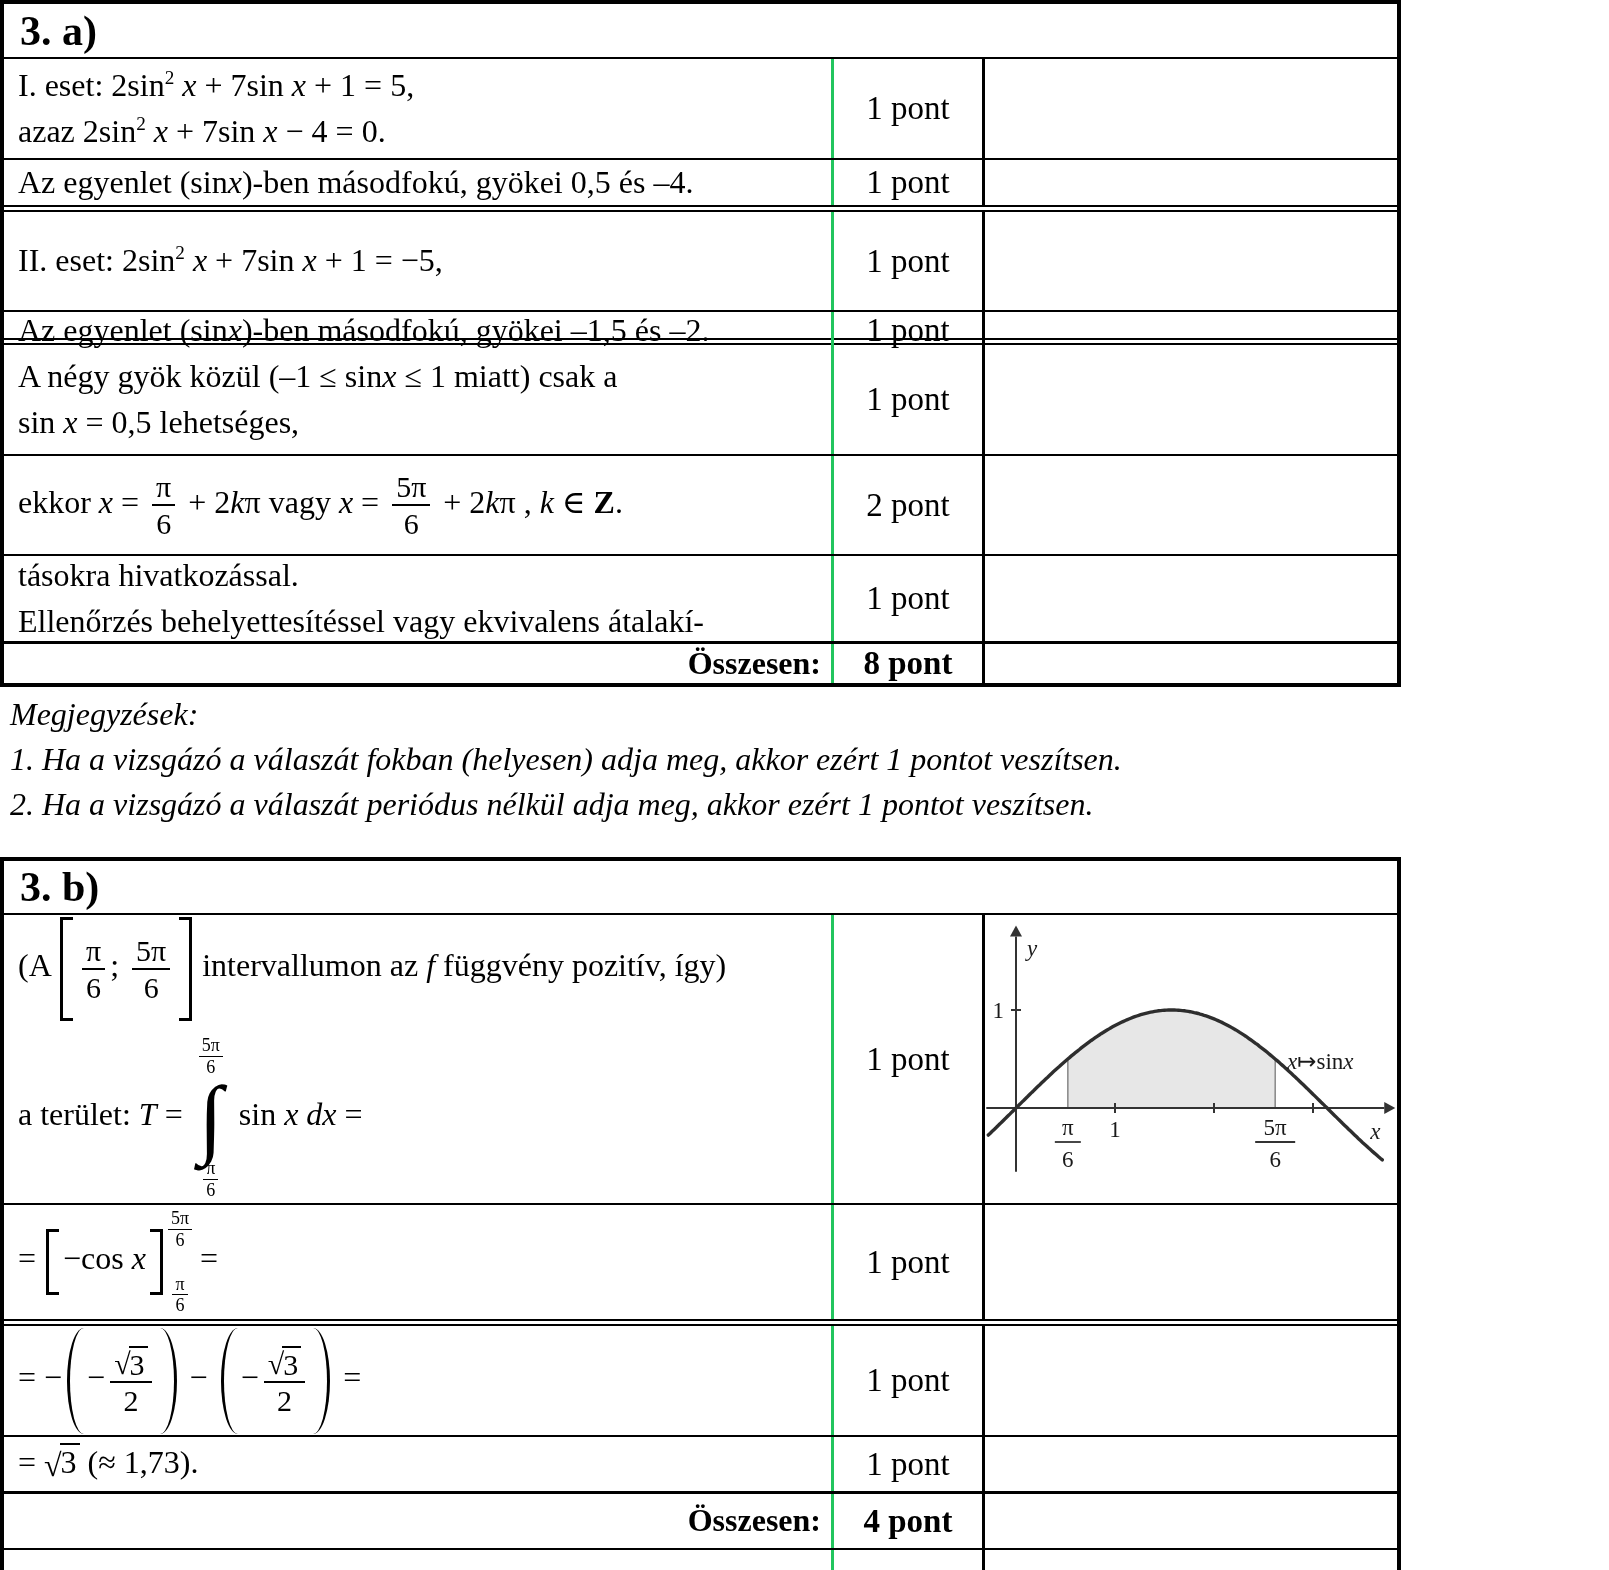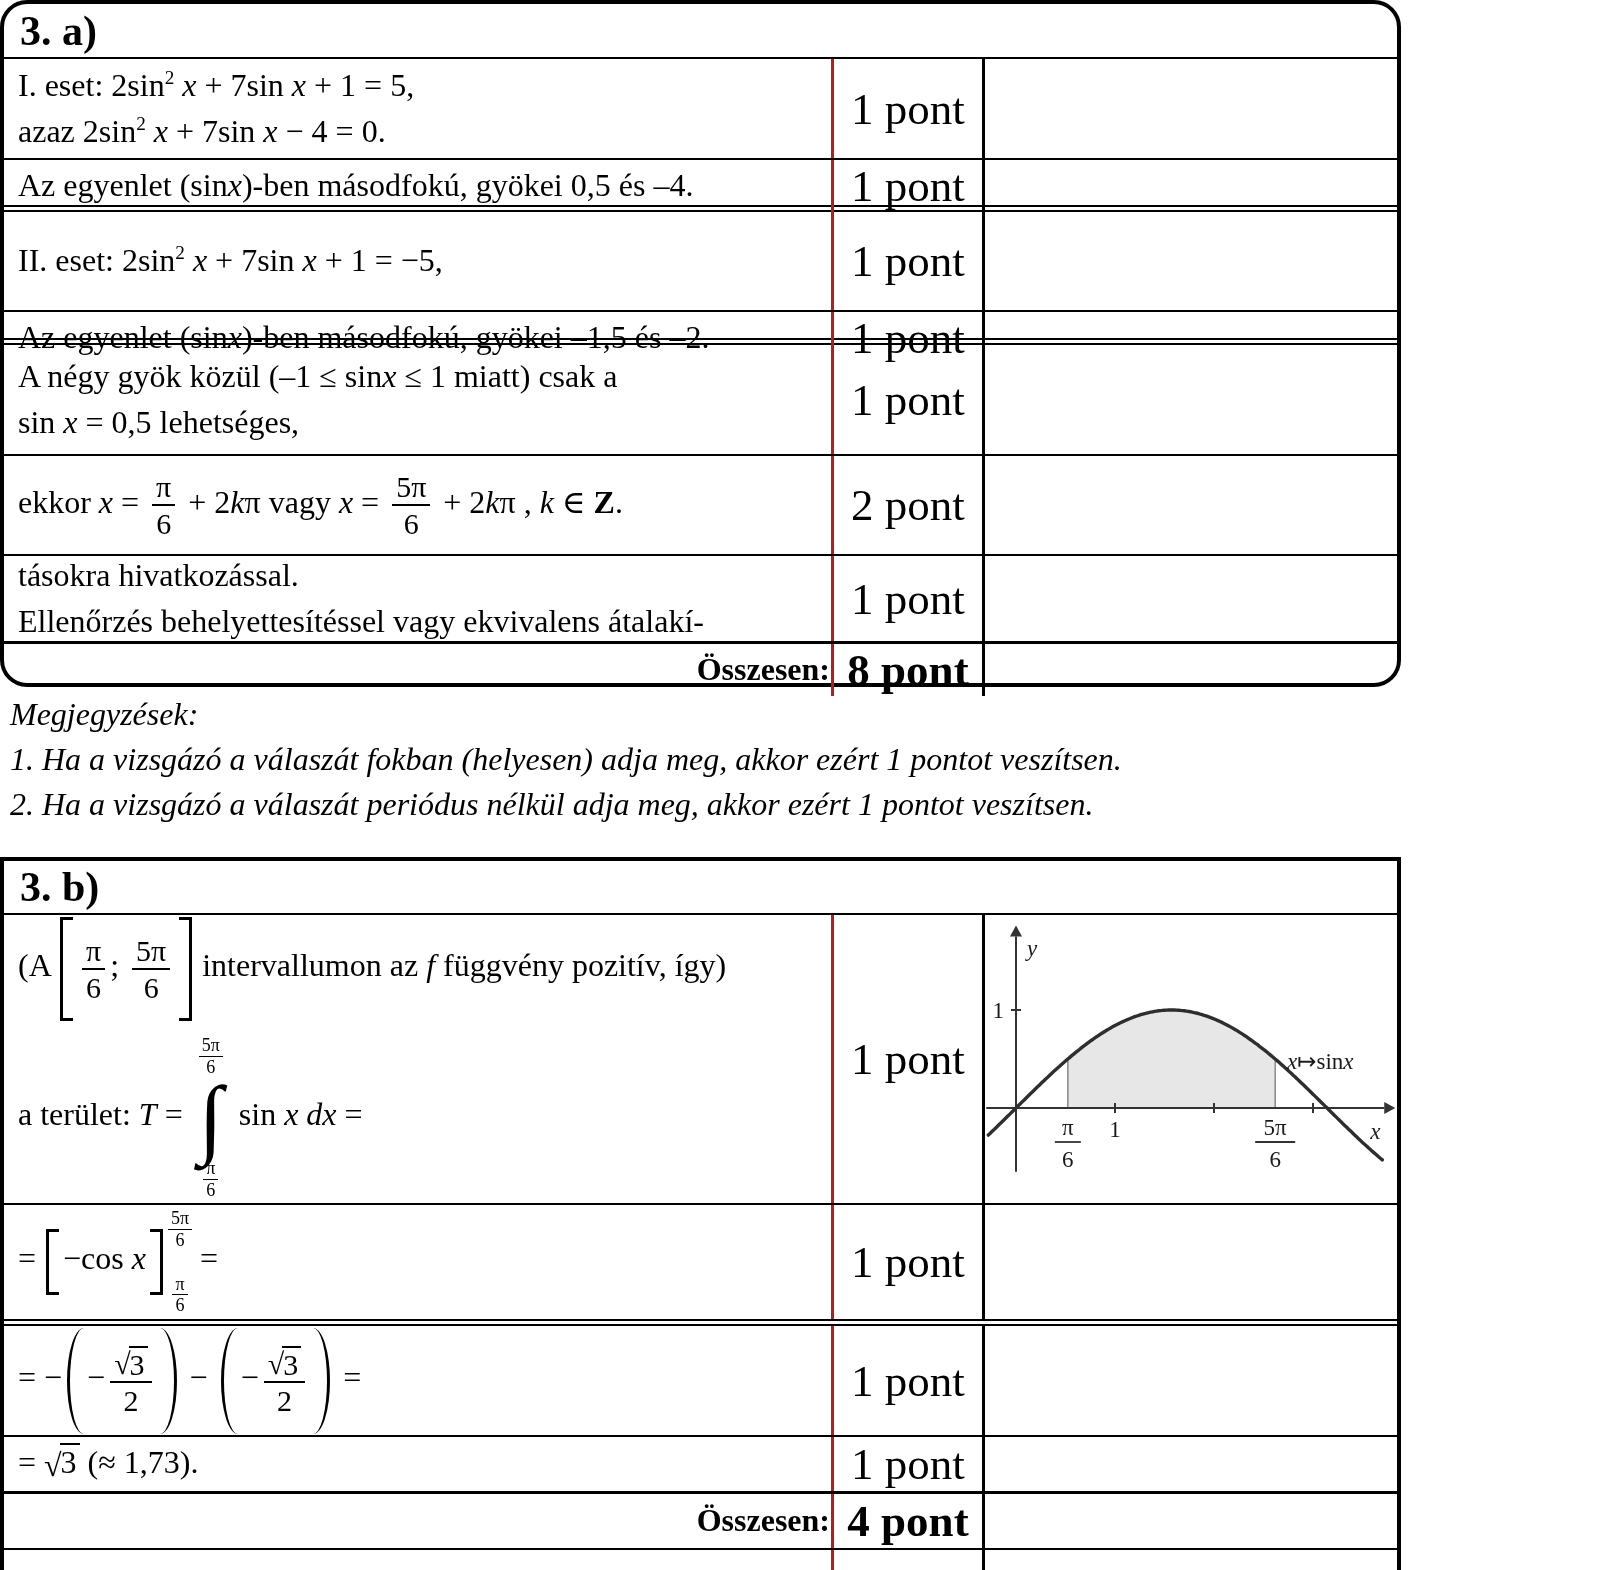--- a/index.html
+++ b/index.html
@@ -1,28 +1,28 @@
 <!DOCTYPE html>
 <html><head>
 <meta charset="utf-8">
 <style>
   html,body{margin:0;padding:0;background:#fff;}
   .page{position:relative;width:1609px;height:1570px;background:#fff;overflow:hidden;
         font-family:"Liberation Serif","DejaVu Serif",serif;color:#000;}
   .tbl{position:absolute;left:0;width:1401px;border:4px solid #000;box-sizing:border-box;background:#fff;}
-  .tbl-a{top:0;border-radius:27px;}
+  .tbl-a{top:0;}
   .tbl-b{top:857px;border-bottom:none;}
   .hrow{height:53px;display:flex;align-items:center;font-weight:bold;font-size:42px;padding-left:16px;box-sizing:border-box;}
   .tbl-b .hrow{height:52px;}
   .row{display:grid;grid-template-columns:827px 154px 1fr;border-top:2.5px solid #000;box-sizing:border-box;}
   .row.dbl{border-top:7px double #000;}
   .row.thick{border-top:3.5px solid #000;}
   .c1{padding:0 10px 0 14px;display:flex;flex-direction:column;justify-content:center;font-size:32px;line-height:1.42;box-sizing:border-box;overflow:hidden;}
-  .c1.right{align-items:flex-end;padding-right:1px;}
-  .c2{border-left:3px solid #b91c1c;border-right:3px solid #000;display:flex;align-items:center;justify-content:center;font-size:45px;box-sizing:border-box;}
+  .c1.right{align-items:flex-end;padding-right:10px;}
+  .c2{border-left:3px solid #22c55e;border-right:3px solid #000;display:flex;align-items:center;justify-content:center;font-size:33px;box-sizing:border-box;}
   .c3{position:relative;overflow:hidden;}
   .ln{white-space:nowrap;}
   .it{font-style:italic;}
   .bd{font-weight:bold;}
   .sp{font-size:0.6em;vertical-align:super;line-height:0;}
   
   .frac{display:inline-flex;flex-direction:column;align-items:center;vertical-align:middle;margin:0 5px;font-size:30px;line-height:1.18;}
   .fn{border-bottom:2.2px solid #000;padding:0 4px;}
   .fd{padding:0 2px;}
   

